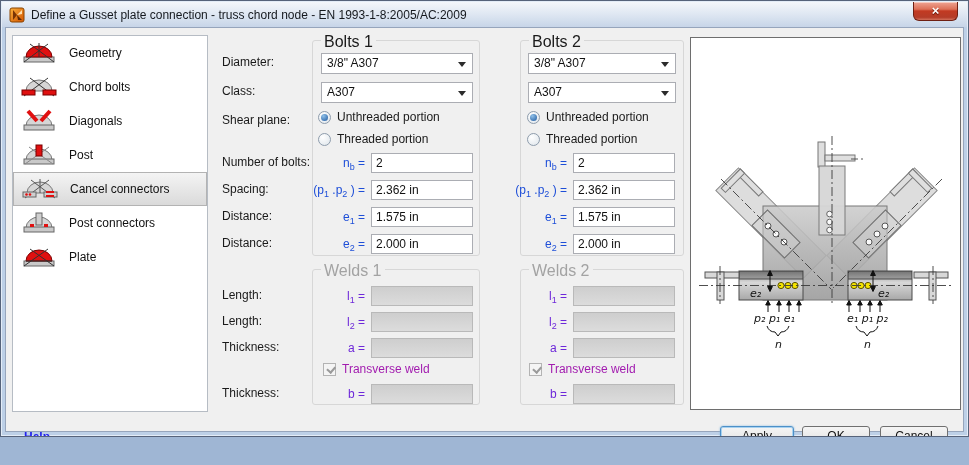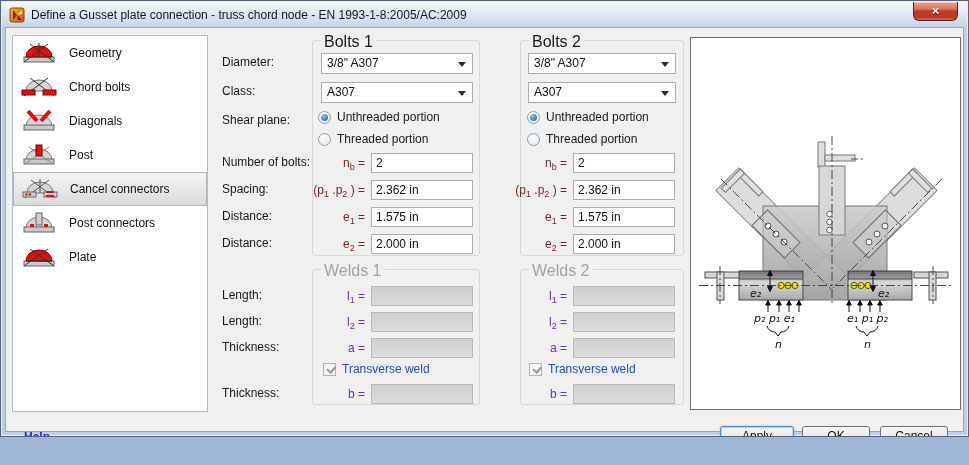--- a/index.html
+++ b/index.html
@@ -63,21 +63,21 @@
     border:4px solid transparent; border-top:5px solid #2B2B2B;
   }
   .field{
     position:absolute; height:20px; background:#FFF; border:1px solid #ABADB3;
     font-size:12px; color:#111; padding:0 4px; font-family:"Liberation Sans",sans-serif;
   }
   .field:disabled, .field.off{
     background:linear-gradient(#CECECE,#DCDCDC); border-color:#B9B9B9; color:#7A7A7A;
   }
   .sym{
-    position:absolute; font-size:12px; color:#7f1d1d; text-align:right; white-space:nowrap;
+    position:absolute; font-size:12px; color:#1d4ed8; text-align:right; white-space:nowrap;
   }
   .sym sub{ font-size:9px; }
   .sym.off{ color:#6d28d9; }
   .radio-row{ position:absolute; display:flex; align-items:center; gap:6px; }
   .radio{
     width:13px; height:13px; border-radius:50%; border:1px solid #8E9CAC;
     background:radial-gradient(circle at 35% 30%, #FFFFFF, #DDE4EA); position:relative;
   }
   .radio.checked::after{
     content:""; position:absolute; left:2px; top:2px; width:7px; height:7px; border-radius:50%;
@@ -85,21 +85,21 @@
   }
   .radio-label{ font-size:12px; color:#1A1A1A; }
   .checkbox-row{ position:absolute; display:flex; align-items:center; gap:6px; }
   .checkbox{
     width:13px; height:13px; border:1px solid #B3B3B3; background:#F4F4F4; position:relative;
   }
   .checkbox.checked::after{
     content:""; position:absolute; left:2.5px; top:2.5px; width:6px; height:3.5px;
     border-left:2px solid #9A9A9A; border-bottom:2px solid #9A9A9A; transform:rotate(-48deg);
   }
-  .checkbox-label{ font-size:12px; color:#1d4ed8; }
+  .checkbox-label{ font-size:12px; color:#a21caf; }
   
   .diagram-panel{
     position:absolute; left:684px; top:9px; width:271px; height:373px;
     background:#FFF; border:1px solid #6E6E6E;font-style:italic;
   }
   
   .help-link{
     position:absolute; left:18px; top:402px; font-size:12px; color:#2222EE;
     text-decoration:underline; cursor:pointer;font-weight:bold;
   }

